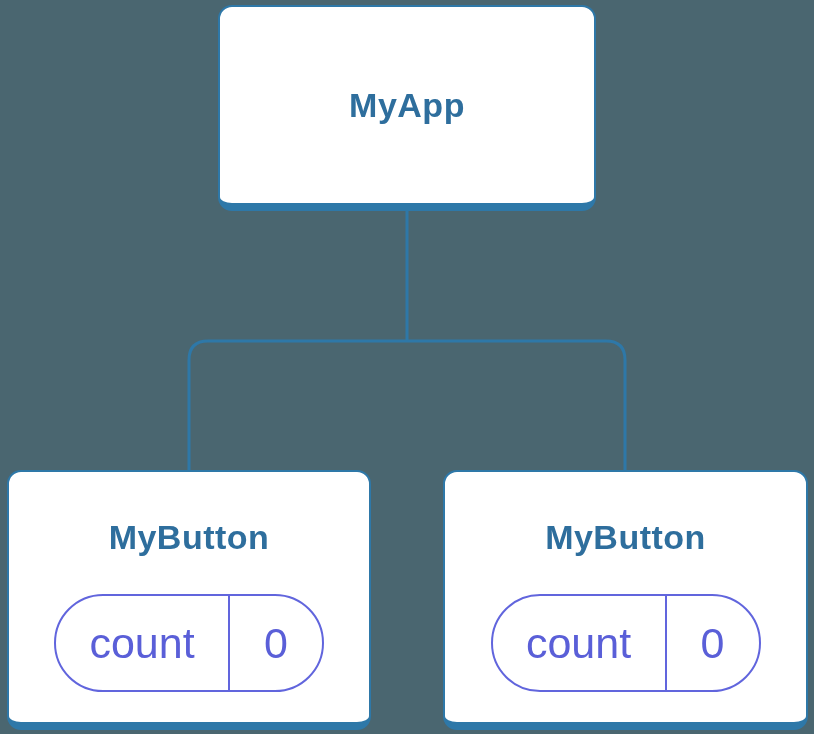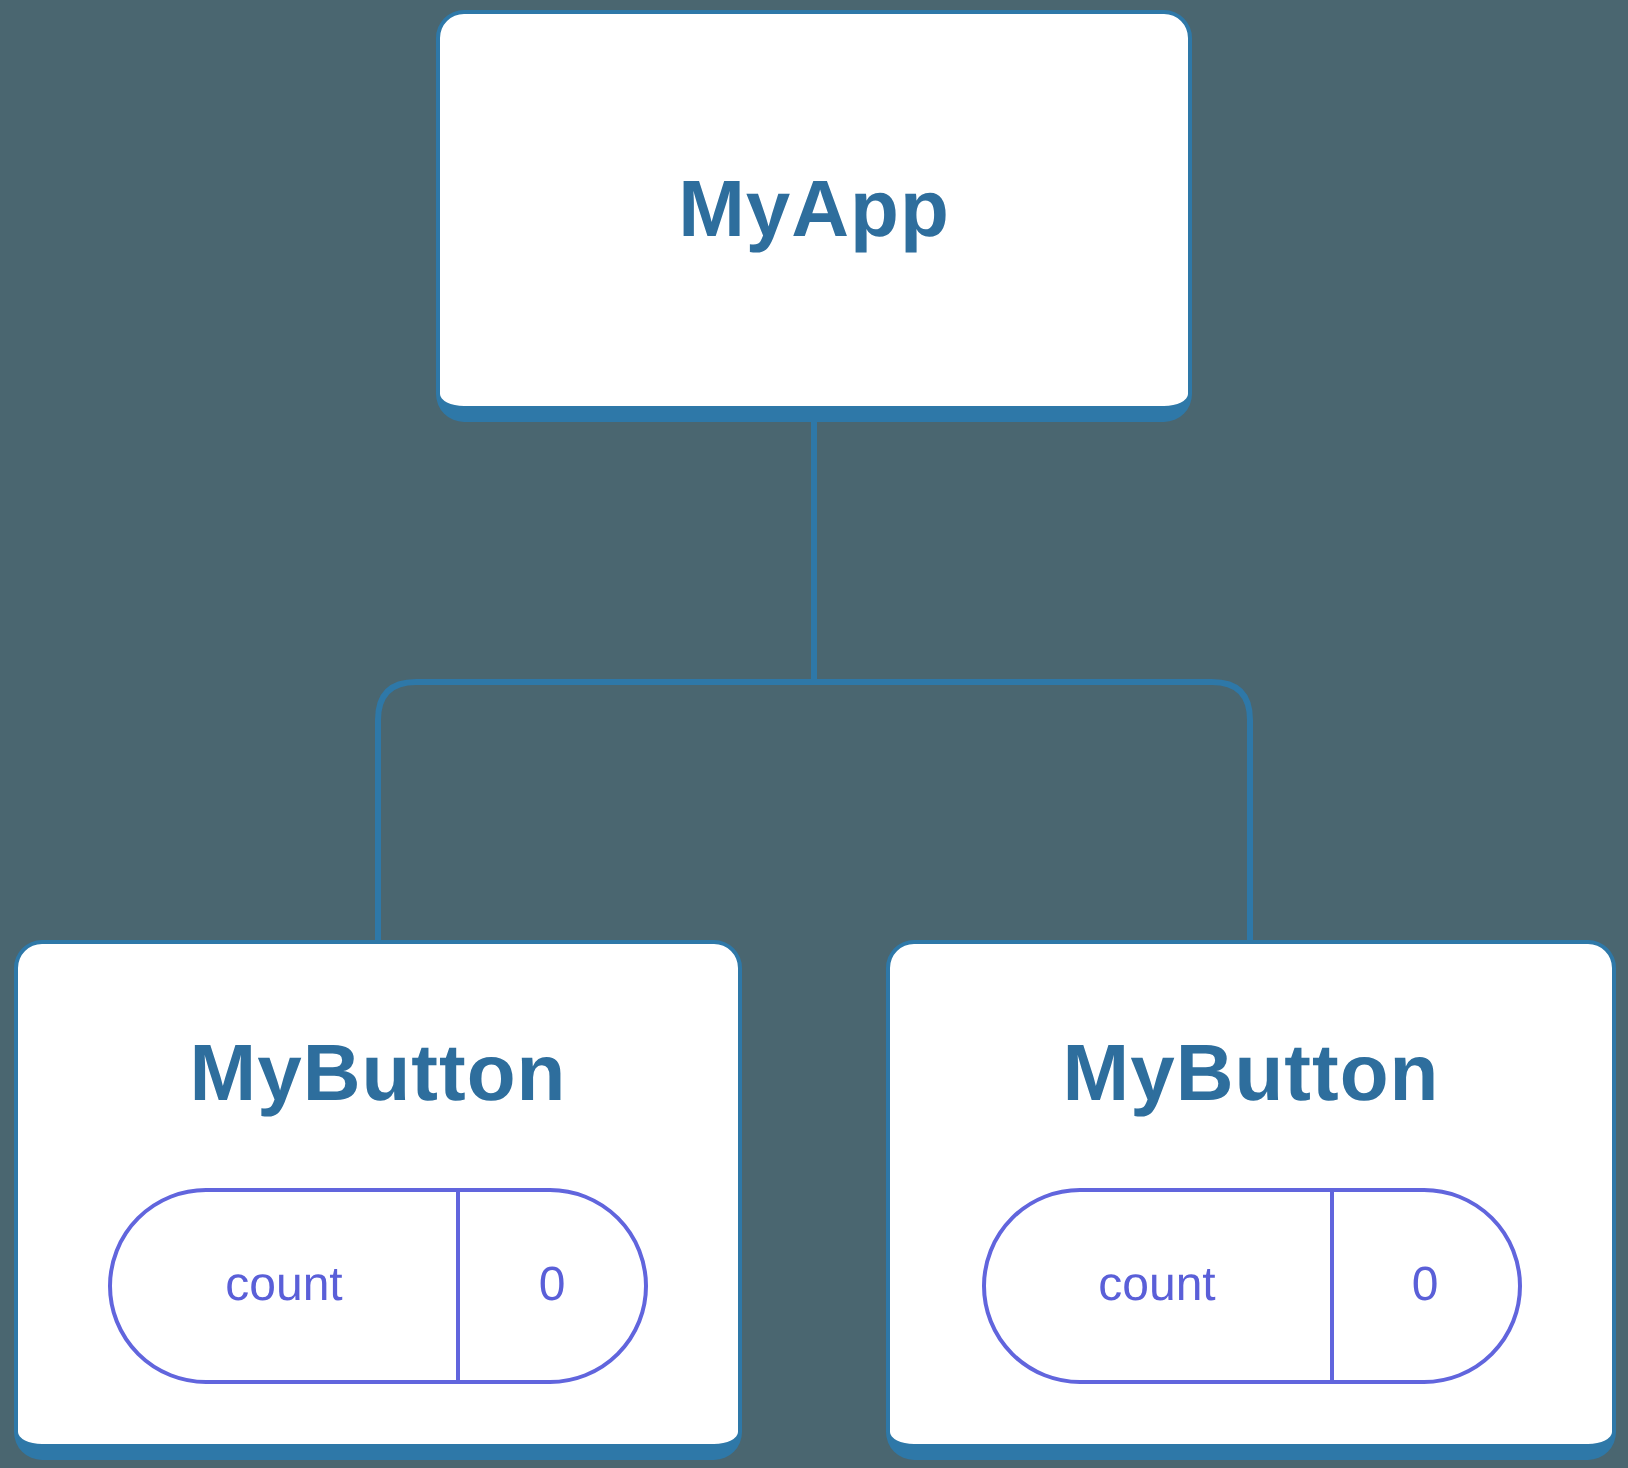--- a/index.html
+++ b/index.html
@@ -46,21 +46,21 @@
   }
   .node-root {
     left: 218px; top: 5px;
     width: 378px; height: 206px;
     justify-content: center;
   }
   .node-child-0 { left: 7px;   top: 470px; width: 364px; height: 260px; }
   .node-child-1 { left: 443px; top: 470px; width: 365px; height: 260px; }
   .node-label {
     color: var(--label);
-    font-size: 40px;
+    font-size: 34px;
     font-weight: 600;
     line-height: 40px;
     letter-spacing: 0.5px;
   }
   .child-label { margin-top: 45px; text-align: right; }
   .state-pill {
     margin-top: 37px;
     width: 270px;
     height: 98px;
     border: 2px solid var(--state-border);
@@ -78,21 +78,21 @@
     justify-content: center;
   }
   .state-value-cell {
     flex: 1;
     display: flex;
     align-items: center;
     justify-content: center;
   }
   .state-text {
     color: var(--state);
-    font-size: 24px;
+    font-size: 43px;
     font-weight: 400;
   }
 </style>
 </head>
 <body>
 
 <div class="canvas">
 
   <svg class="connector-svg" viewBox="0 0 814 734" xmlns="http://www.w3.org/2000/svg">
     <path d="M 407 207 L 407 341"></path>

